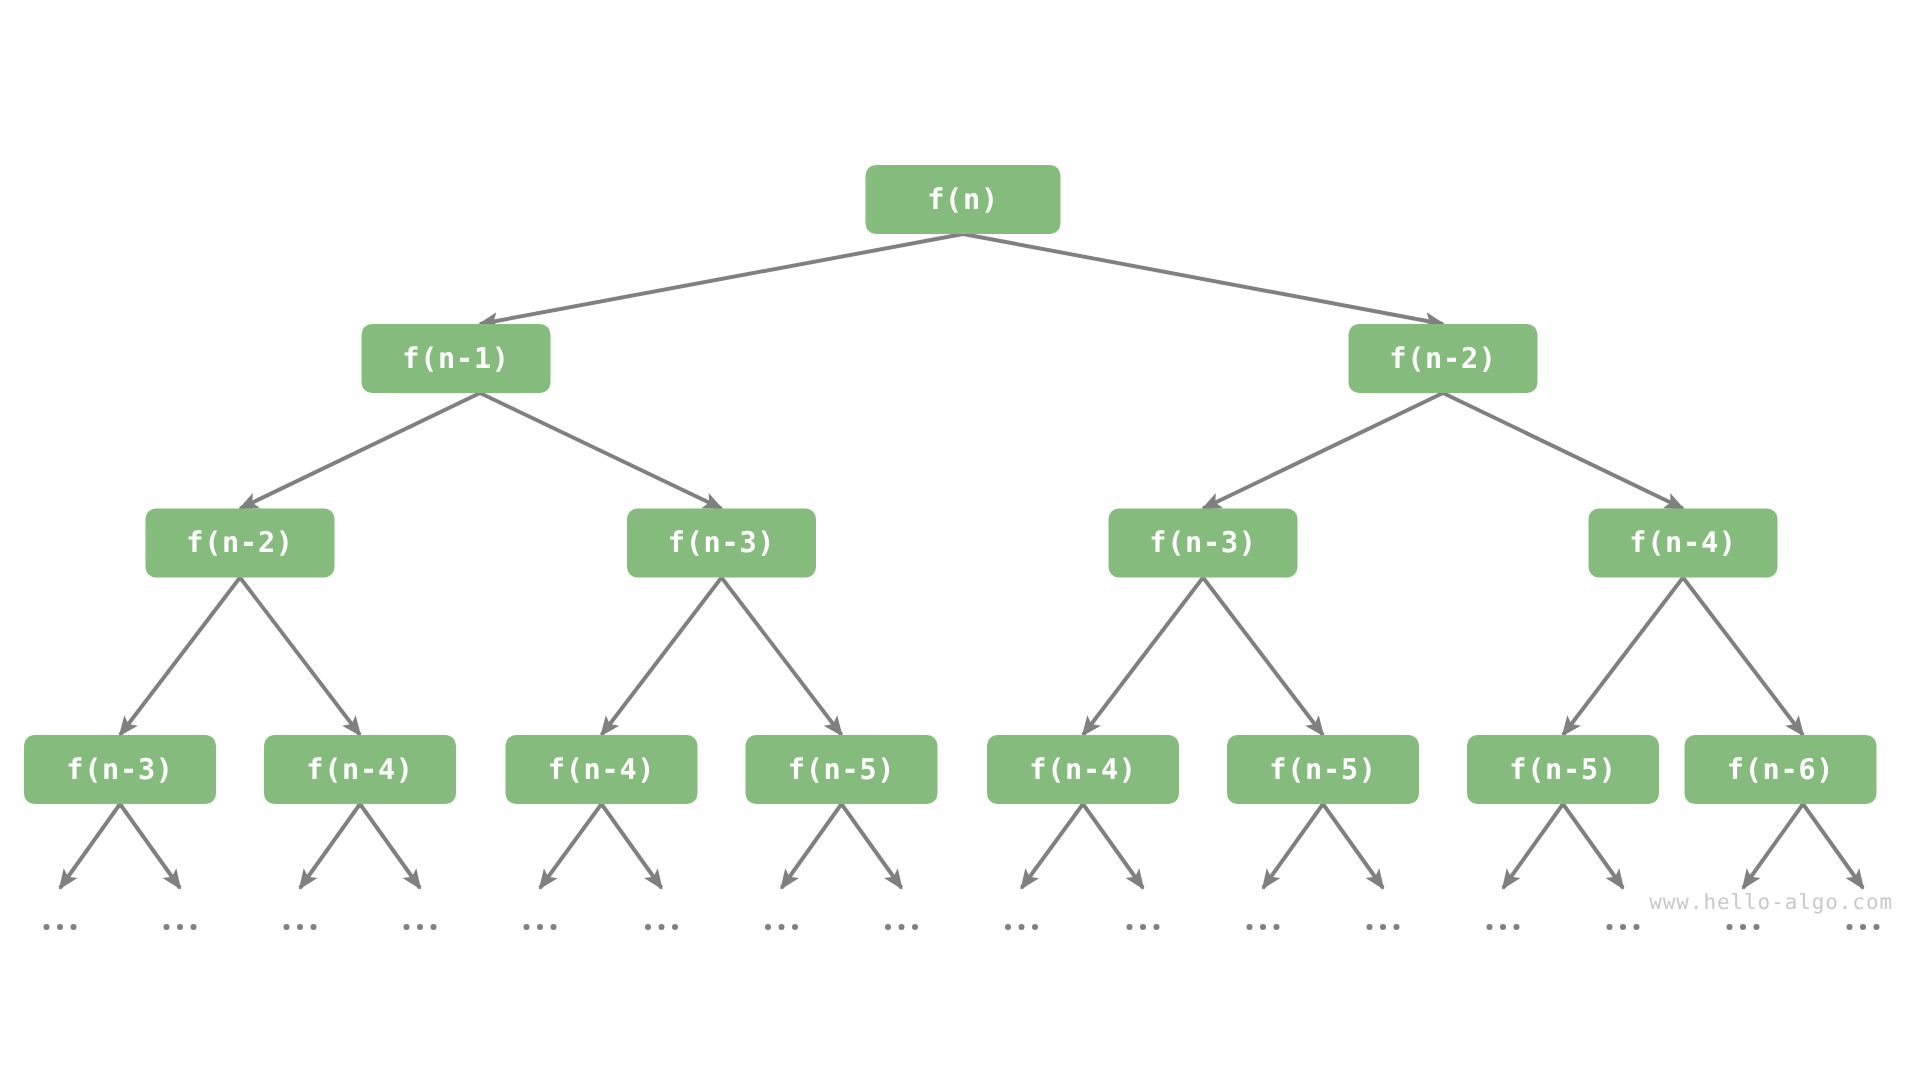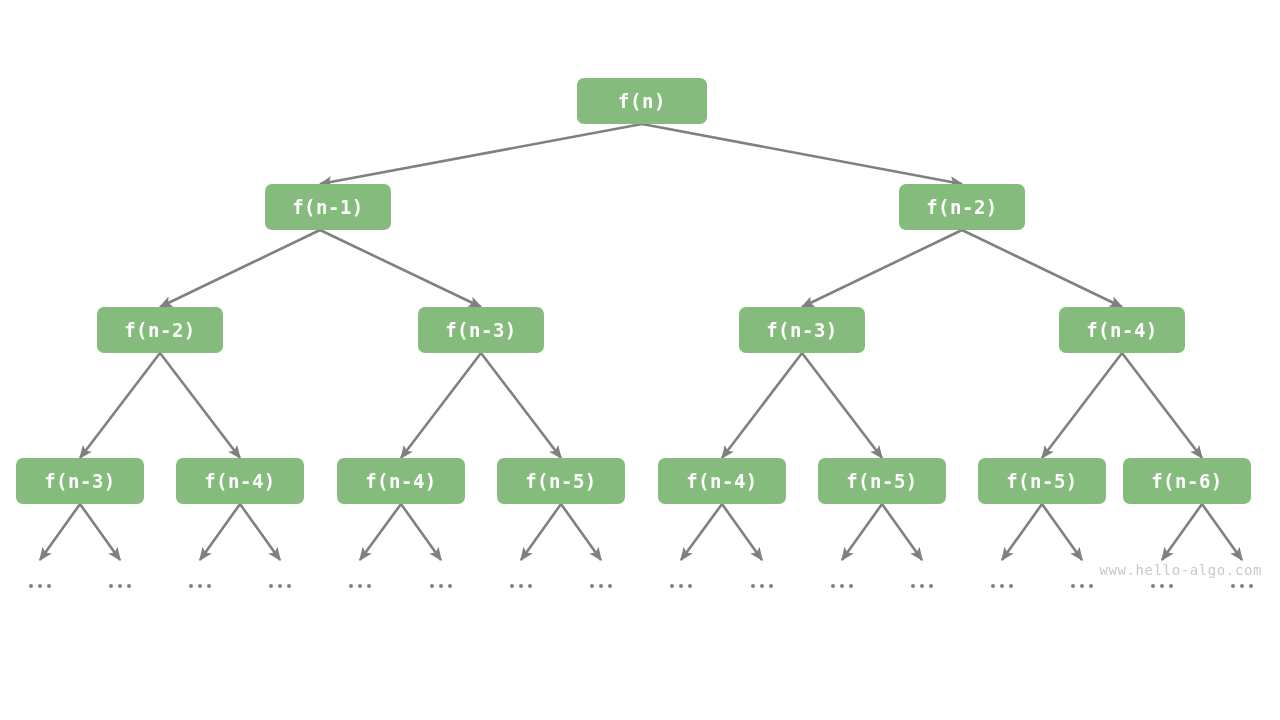--- a/index.html
+++ b/index.html
@@ -11,20 +11,21 @@
     width: 1280px;
     height: 720px;
     overflow: hidden;
     font-family: "DejaVu Sans Mono", "Liberation Mono", monospace;
   }
   #canvas {
     position: relative;
     width: 1280px;
     height: 595px;
     background: #ffffff;
+    margin-top: 32px;
   }
   #edges {
     position: absolute;
     left: 0;
     top: 0;
     width: 1280px;
     height: 720px;
     pointer-events: none;
   }
   .node {
@@ -106,21 +107,21 @@
       <line x1="882" y1="504" x2="842" y2="560" stroke="#808080" stroke-width="2.6" stroke-linecap="butt" marker-end="url(#arrowhead)"></line>
       <line x1="882" y1="504" x2="922" y2="560" stroke="#808080" stroke-width="2.6" stroke-linecap="butt" marker-end="url(#arrowhead)"></line>
       <line x1="1042" y1="504" x2="1002" y2="560" stroke="#808080" stroke-width="2.6" stroke-linecap="butt" marker-end="url(#arrowhead)"></line>
       <line x1="1042" y1="504" x2="1082" y2="560" stroke="#808080" stroke-width="2.6" stroke-linecap="butt" marker-end="url(#arrowhead)"></line>
       <line x1="1202" y1="504" x2="1162" y2="560" stroke="#808080" stroke-width="2.6" stroke-linecap="butt" marker-end="url(#arrowhead)"></line>
       <line x1="1202" y1="504" x2="1242" y2="560" stroke="#808080" stroke-width="2.6" stroke-linecap="butt" marker-end="url(#arrowhead)"></line>
     </svg>
 
   <div id="nodes-layer">
       <div class="node" style="left: 577px; top: 78px; width: 130px; height: 46px; background: rgb(133, 187, 124); color: rgb(255, 255, 255);">f(n)</div>
-      <div class="node" style="left: 265px; top: 184px; width: 126px; height: 46px; background: rgb(133, 187, 124); color: rgb(255, 255, 255);">f(n-1)</div>
+      <div class="node" style="left: 241px; top: 184px; width: 126px; height: 46px; background: rgb(133, 187, 124); color: rgb(255, 255, 255);">f(n-1)</div>
       <div class="node" style="left: 899px; top: 184px; width: 126px; height: 46px; background: rgb(133, 187, 124); color: rgb(255, 255, 255);">f(n-2)</div>
       <div class="node" style="left: 97px; top: 307px; width: 126px; height: 46px; background: rgb(133, 187, 124); color: rgb(255, 255, 255);">f(n-2)</div>
       <div class="node" style="left: 418px; top: 307px; width: 126px; height: 46px; background: rgb(133, 187, 124); color: rgb(255, 255, 255);">f(n-3)</div>
       <div class="node" style="left: 739px; top: 307px; width: 126px; height: 46px; background: rgb(133, 187, 124); color: rgb(255, 255, 255);">f(n-3)</div>
       <div class="node" style="left: 1059px; top: 307px; width: 126px; height: 46px; background: rgb(133, 187, 124); color: rgb(255, 255, 255);">f(n-4)</div>
       <div class="node" style="left: 16px; top: 458px; width: 128px; height: 46px; background: rgb(133, 187, 124); color: rgb(255, 255, 255);">f(n-3)</div>
       <div class="node" style="left: 176px; top: 458px; width: 128px; height: 46px; background: rgb(133, 187, 124); color: rgb(255, 255, 255);">f(n-4)</div>
       <div class="node" style="left: 337px; top: 458px; width: 128px; height: 46px; background: rgb(133, 187, 124); color: rgb(255, 255, 255);">f(n-4)</div>
       <div class="node" style="left: 497px; top: 458px; width: 128px; height: 46px; background: rgb(133, 187, 124); color: rgb(255, 255, 255);">f(n-5)</div>
       <div class="node" style="left: 658px; top: 458px; width: 128px; height: 46px; background: rgb(133, 187, 124); color: rgb(255, 255, 255);">f(n-4)</div>

